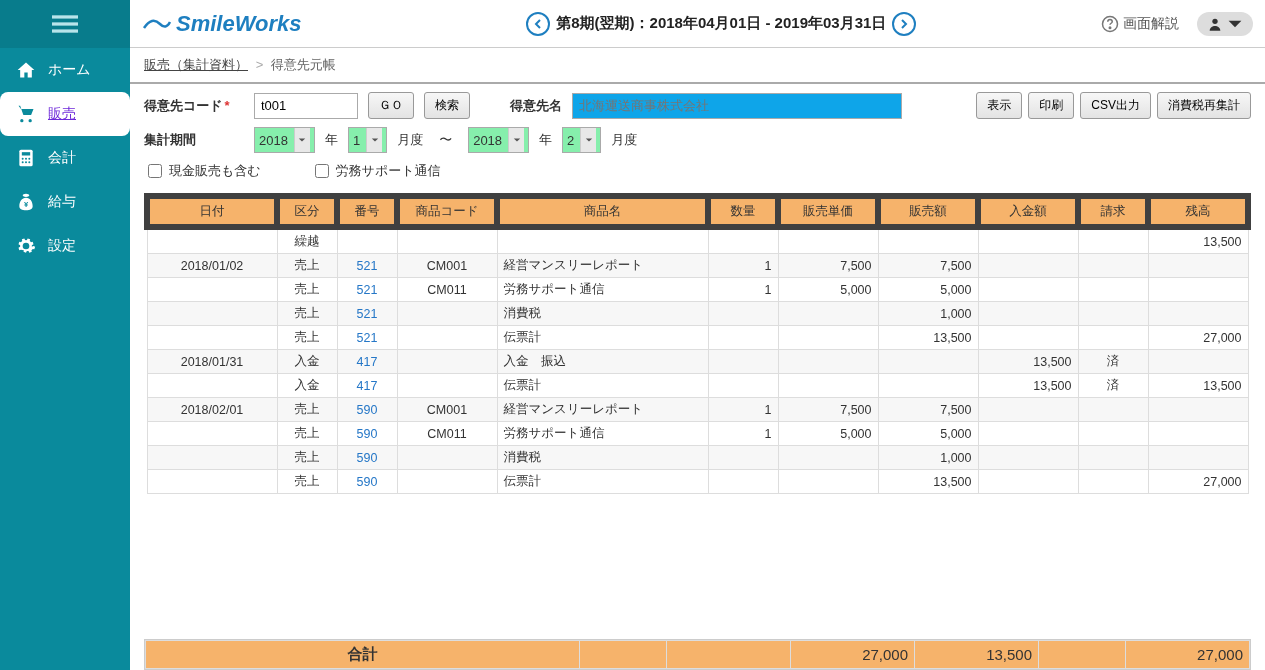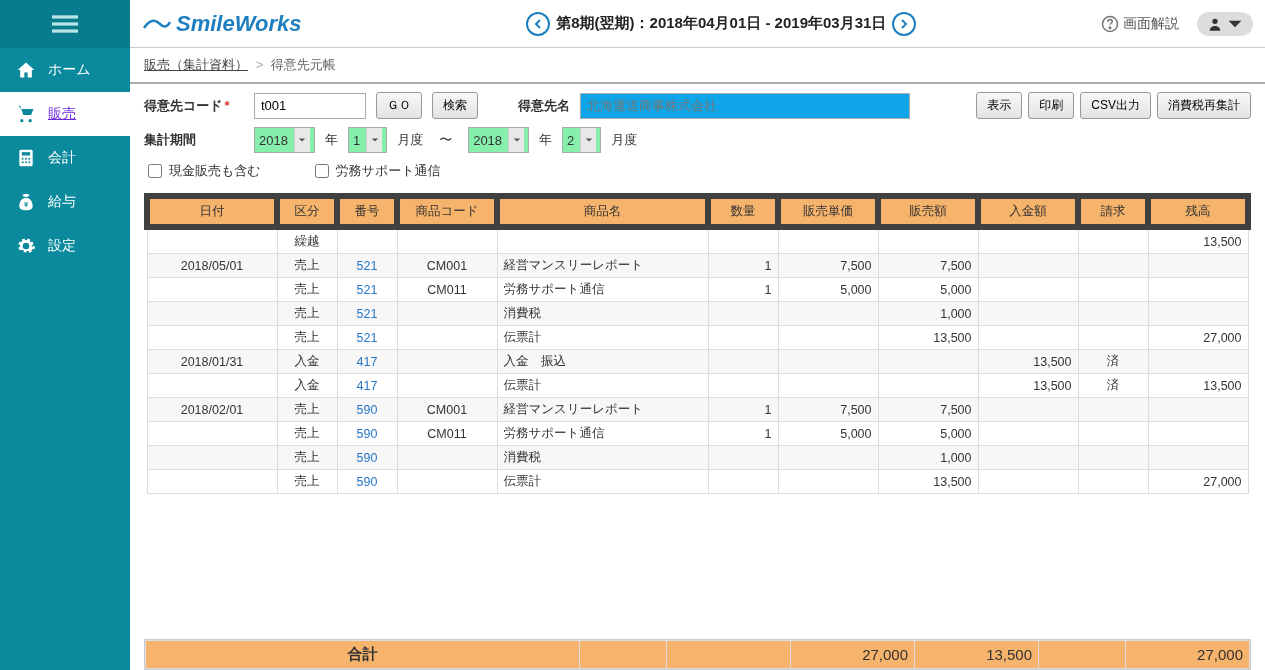--- a/index.html
+++ b/index.html
@@ -2,21 +2,21 @@
 <html><head>
 <meta charset="utf-8">
 <style>
   * { box-sizing: border-box; }
   html, body { margin: 0; padding: 0; font-family: "Hiragino Kaku Gothic Pro","Meiryo",sans-serif; font-size: 13px; color: #333; }
   body { width: 1265px; height: 670px; overflow: hidden; background: #fff; display: flex; }
   
   .sidebar { width: 130px; background: #0a8a9c; color: #fff; flex-shrink: 0; }
   .sidebar .hamburger { height: 48px; display:flex; align-items:center; justify-content:center; background:#087c8c;}
   .hamburger svg { width: 26px; height: 26px; fill:#b8e4ea; }
-  .nav-item { display:flex; align-items:center; gap:12px; padding:12px 16px; font-size:14px; color:#fff; cursor:pointer; }
+  .nav-item { display:flex; align-items:center; gap:12px; padding:12px 16px; font-size:14px; color:#fff; cursor:pointer;border-radius:8px; }
   .nav-item.active { background:#fff; color:#6d28d9;text-decoration:underline; }
   .nav-item svg { width:20px; height:20px; }
   
   .main { flex:1; display:flex; flex-direction:column; overflow:hidden; }
   .topbar { height:48px; display:flex; align-items:center; padding:0 12px; border-bottom:1px solid #ccc; gap:8px; }
   .logo { display:flex; align-items:center; color:#1e7fc0; font-size:22px; font-weight:bold; font-style:italic; gap:4px; margin-right:40px;}
   .logo svg { width:30px; height:20px; }
   .period-wrap { flex:1; display:flex; align-items:center; justify-content:center; gap:6px; font-size:15px; font-weight:bold; color:#222;}
   .arrow-btn { width:24px; height:24px; border:2px solid #1e7fc0; border-radius:50%; display:flex; align-items:center; justify-content:center; cursor:pointer; color:#1e7fc0;}
   .arrow-btn svg { width:10px; height:10px; }
@@ -28,21 +28,21 @@
   .breadcrumb { padding:8px 14px; font-size:13px; color:#666; border-bottom:2px solid #aaa; }
   .breadcrumb a { color:#444; text-decoration:underline; }
   .breadcrumb .sep { margin:0 4px; color:#aaa; }
   
   .filters { padding:8px 14px 4px 14px; }
   .frow { display:flex; align-items:center; gap:10px; margin-bottom:8px; }
   .flabel { width:100px; font-weight:bold; font-size:13px; }
   .req { color:#d33; margin-left:2px; }
   .tinput { border:1px solid #aaa; background:#fff; height:26px; padding:2px 6px; font-size:13px; }
   .btn { background:linear-gradient(#f7f7f7,#e3e3e3); border:1px solid #999; border-radius:3px; padding:4px 10px; font-size:12px; cursor:pointer; }
-  .tinput.code{ width:112px;}
+  .tinput.code{ width:104px;}
   .tinput.name { width:330px; background:#0ea5e9; }
   .sel { border:1px solid #aaa; height:26px; padding:2px 4px; background:#86efac; display:inline-flex; align-items:center; gap:6px; font-size:13px;}
   .caret{ width:16px;height:24px;display:flex;align-items:center;justify-content:center;background:#e8e8e8;border-left:1px solid #ccc;}
   .caret svg{width:8px;height:8px;}
   .spacer{flex:1;}
   .action-buttons{display:flex;gap:6px;}
   .chk { display:flex; align-items:center; gap:4px; font-size:13px; }
   .chk input{width:14px;height:14px;}
   
   .table-wrap{ flex:1; overflow:hidden; padding:0 14px; display:flex; flex-direction:column;}
@@ -266,21 +266,21 @@
             <td class="cnum"></td>
             <td></td>
             <td class="rnum"></td>
             <td class="rnum"></td>
             <td class="rnum"></td>
             <td class="rnum"></td>
             <td class="cnum"></td>
             <td class="rnum">13,500</td>
           </tr>
           <tr>
-            <td class="date">2018/05/01</td>
+            <td class="date">2018/01/02</td>
             <td class="cnum">売上</td>
             <td class="link">521</td>
             <td class="cnum">CM001</td>
             <td>経営マンスリーレポート</td>
             <td class="rnum">1</td>
             <td class="rnum">7,500</td>
             <td class="rnum">7,500</td>
             <td class="rnum"></td>
             <td class="cnum"></td>
             <td class="rnum"></td>

